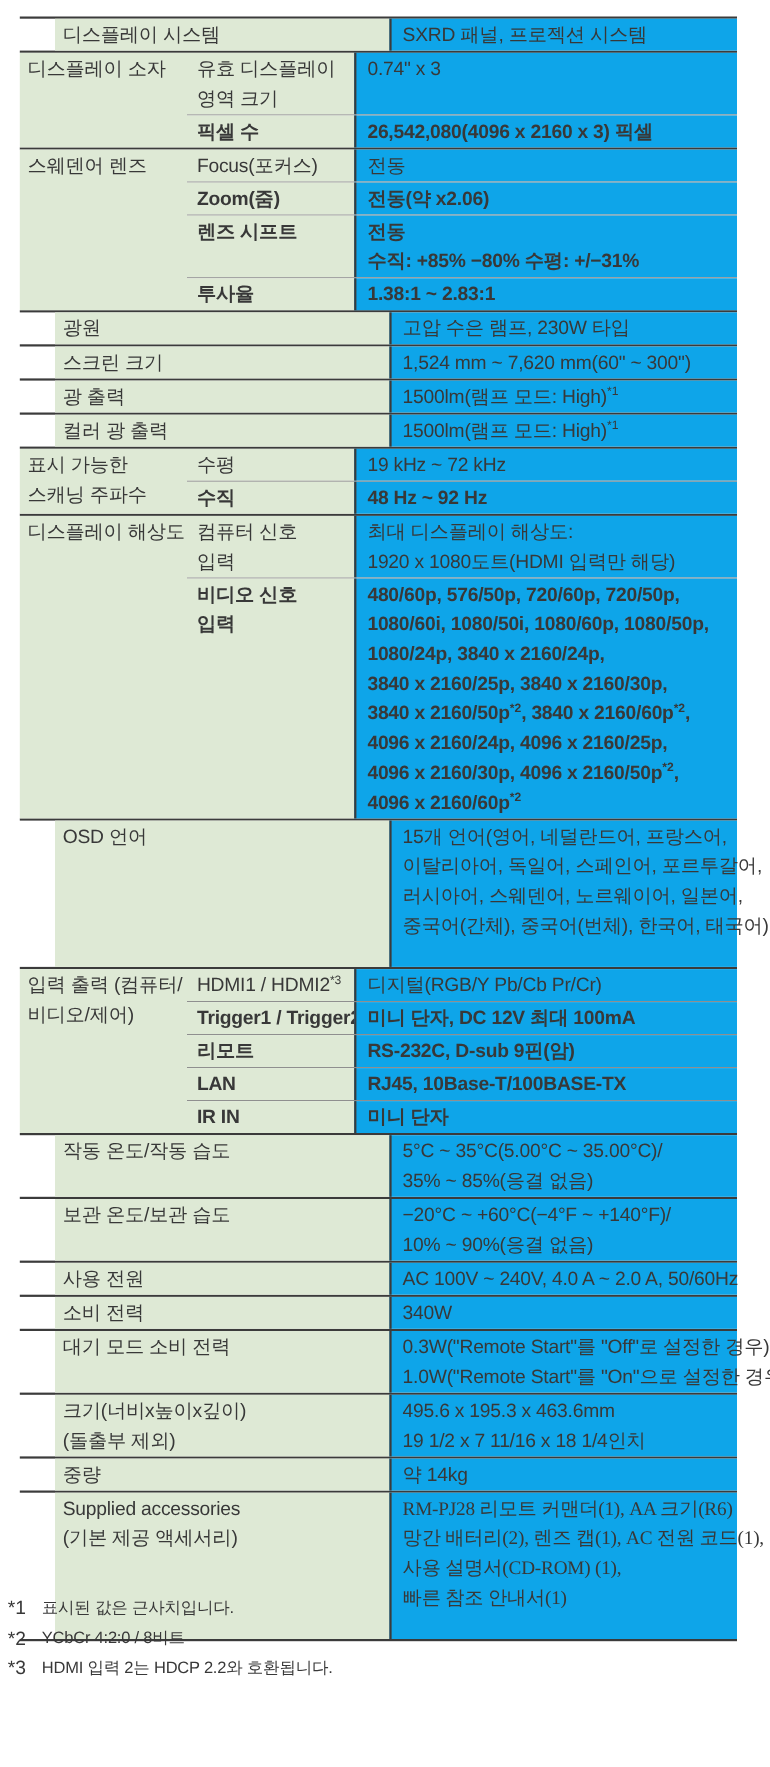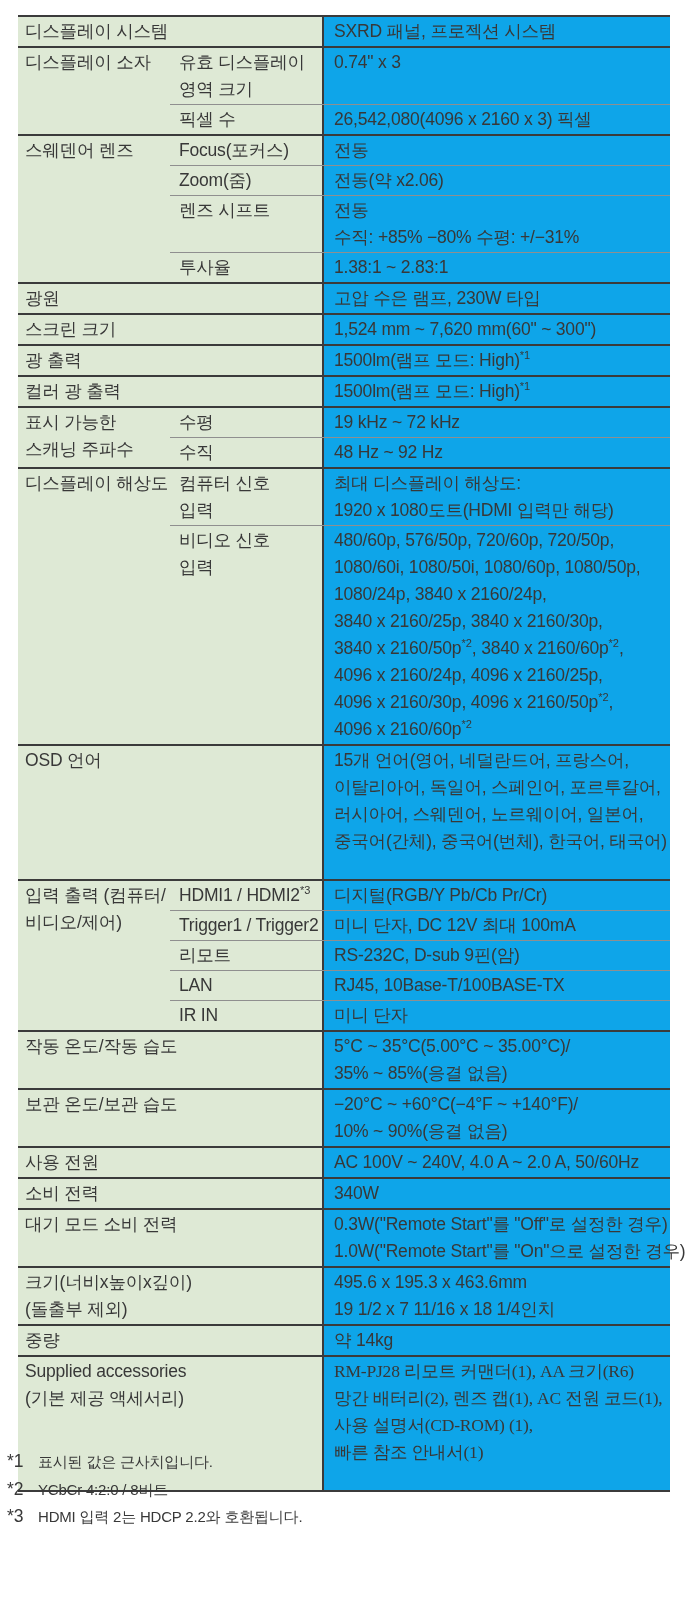--- a/index.html
+++ b/index.html
@@ -18,24 +18,24 @@
   .page{position:relative;width:700px;height:1606px;overflow:hidden;background:#fff;}
   .spec-table{
     position:absolute;left:18px;top:15px;width:652px;
     border-top:2px solid var(--dark);
     border-bottom:2px solid var(--dark);
   }
   .group{display:flex;align-items:stretch;}
   .group + .group{border-top:2px solid var(--dark);}
   .cell{padding:1px 2px 1px 7px;}
   .glabel{width:152px;flex:0 0 152px;background:var(--green);}
-  .glabel.wide{width:304px;flex:0 0 304px;}
+  .glabel.wide{width:304px;flex:0 0 304px;margin-left:32px;}
   .gbody{flex:1 1 auto;display:flex;flex-direction:column;min-width:0;}
   .row{display:flex;align-items:stretch;flex:1 0 auto;}
-  .row + .row{border-top:1px solid var(--light);}
+  .row + .row{border-top:1px solid var(--light);font-weight:bold;}
   .mid{width:152px;flex:0 0 152px;background:var(--green);padding-left:9px;}
   .val{flex:1 1 auto;background:#0ea5e9;border-left:2px solid var(--dark);padding-left:10px;min-width:0;}
   .ln{font-size:17.5px;line-height:27px;white-space:nowrap;letter-spacing:-0.2px;}
   sup{font-size:11px;line-height:0;vertical-align:super;letter-spacing:0;}
   .footnotes{position:absolute;left:7px;top:1448px;}
   .fn-row{display:flex;align-items:flex-start;}
   .fn-marker{width:31px;flex:0 0 31px;font-size:17.5px;line-height:27.5px;}
   .fn-text{font-size:15px;line-height:27.5px;white-space:nowrap;letter-spacing:-0.2px;}
 </style>
 </head>

